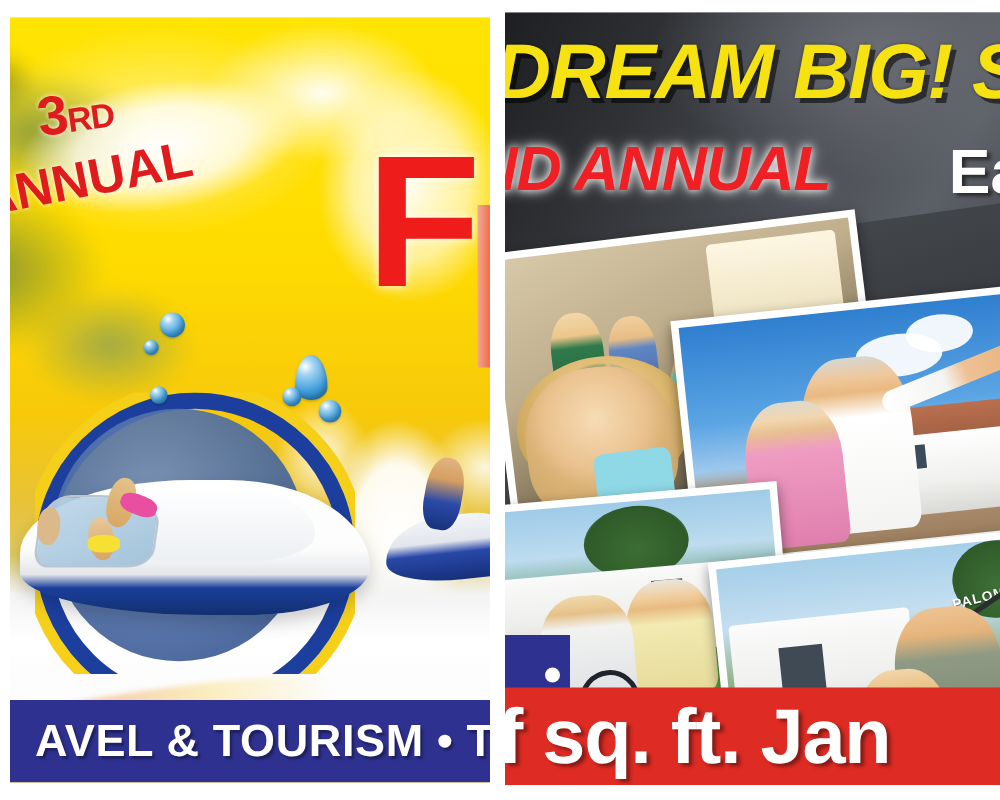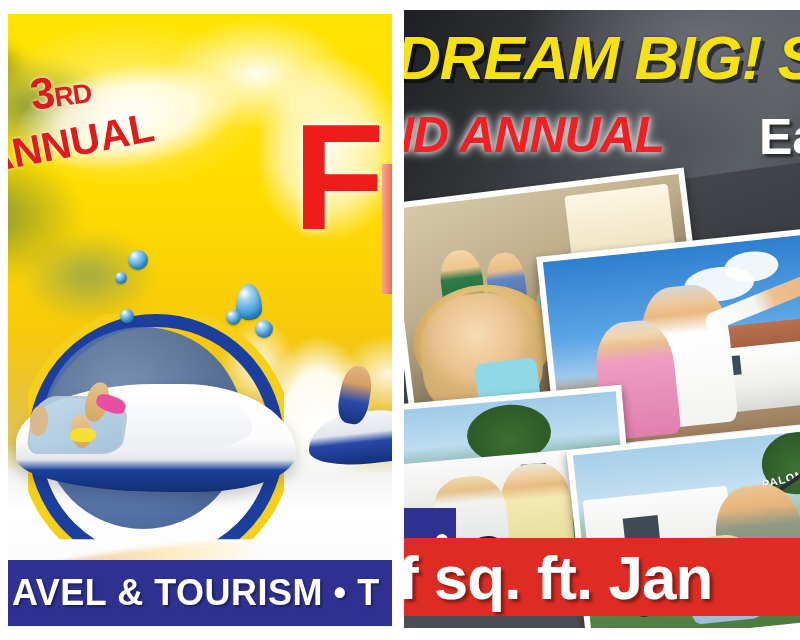--- a/index.html
+++ b/index.html
@@ -149,21 +149,21 @@
   .d5{left:218px;top:296px;width:15px;height:15px;}
   .d6{left:247px;top:306px;width:18px;height:18px;}
 
   
   .l-bluebar{
     position:absolute;left:0;bottom:0;width:384px;height:66px;background:#2f3191;
     display:flex;align-items:center;overflow:hidden;
   }
   .l-bluebar-text{
     font-family:"Liberation Sans",sans-serif;font-weight:bold;color:#ffffff;
-    font-size:36px;letter-spacing:.5px;white-space:nowrap;margin-left:4px;
+    font-size:36px;letter-spacing:.5px;white-space:nowrap;margin-left:20px;
     text-shadow:2px 2px 2px rgba(0,0,0,.35);
   }
 
   
   #right-banner{
     position:absolute;left:404px;top:10px;width:396px;height:618px;
     overflow:hidden;background:#4a4d52;
   }
   .r-headbg{
     position:absolute;left:0;top:0;width:396px;height:240px;
@@ -258,21 +258,21 @@
   .pc4 .reel{position:absolute;right:36%;top:62%;width:20px;height:20px;background:#33383e;border-radius:50%;}
   .pc4 .truck{position:absolute;right:0;top:52%;width:20%;height:26%;background:linear-gradient(180deg,#9c2b24,#7c211b);border-radius:3px;}
 
   .r-blueblock{
     position:absolute;left:-8px;bottom:56px;width:60px;height:64px;background:#2f3191;
   }
   .r-blueblock .dot{position:absolute;right:8px;top:26px;width:12px;height:12px;background:#ffffff;border-radius:50%;}
 
   
   .r-redbar{
-    position:absolute;left:0;bottom:12px;width:396px;height:78px;background:#de2b23;
+    position:absolute;left:0;bottom:0;width:396px;height:78px;background:#de2b23;
     display:flex;align-items:center;overflow:hidden;
   }
   .r-redbar-text{
     font-family:"Liberation Sans",sans-serif;font-weight:bold;color:#ffffff;
     font-size:62px;letter-spacing:-1px;white-space:nowrap;margin-left:-6px;
     text-shadow:3px 3px 3px rgba(0,0,0,.4);
   }
 </style>
 </head>
 <body>

